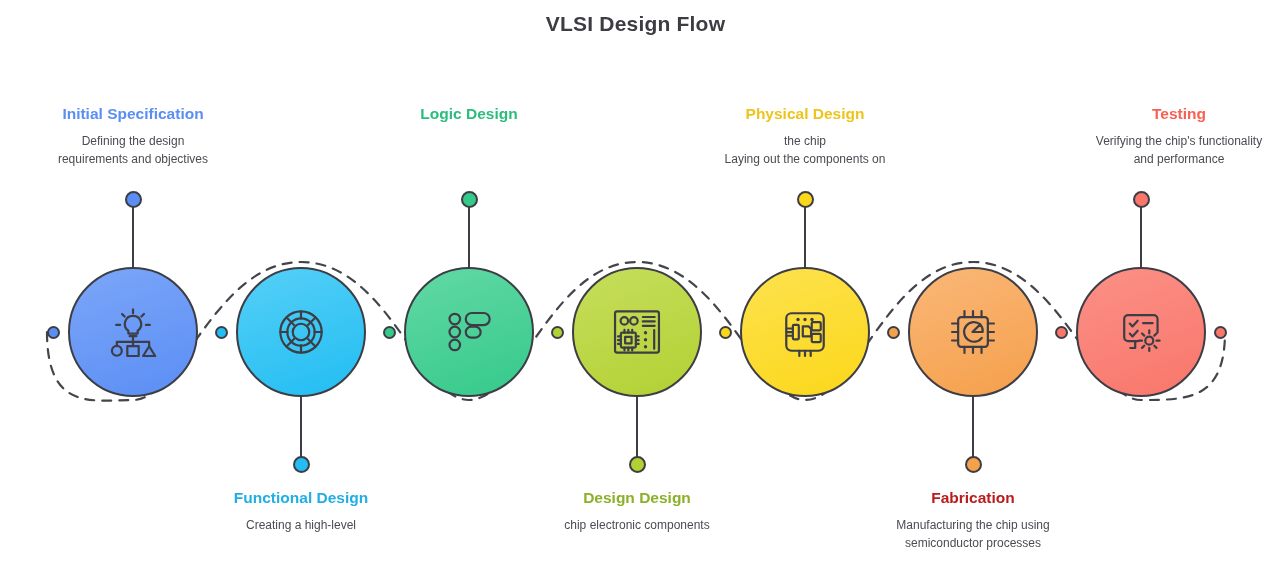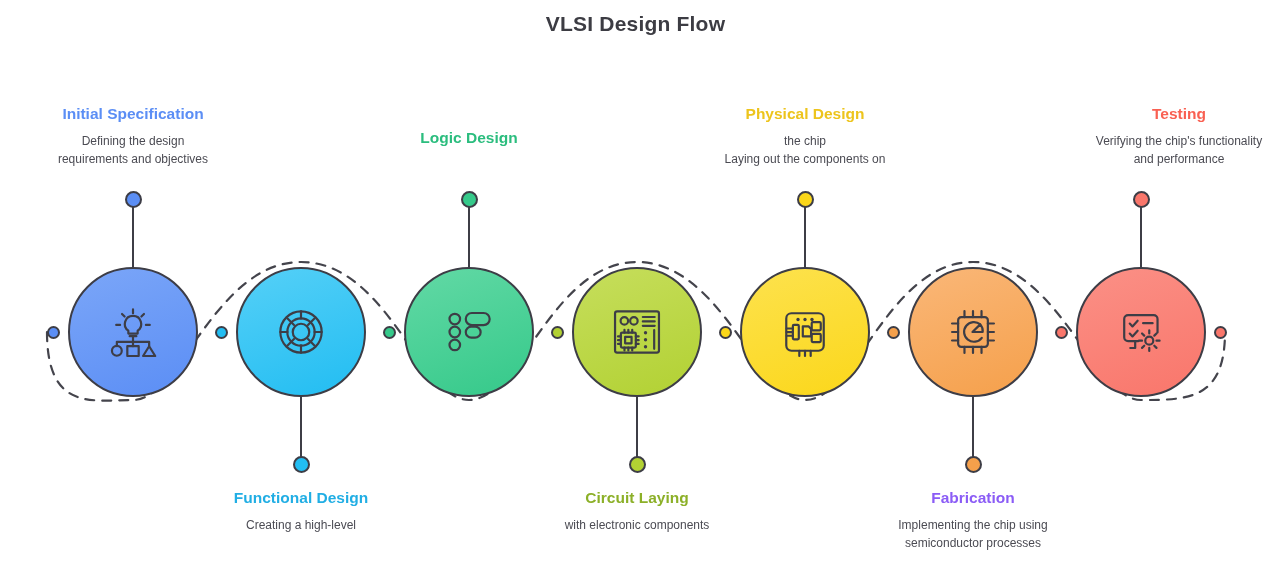--- a/index.html
+++ b/index.html
@@ -183,40 +183,40 @@
        <div>Defining the design</div>
        <div>requirements and objectives</div>
      </div>
       </div>
       <div class="block" style="left: 183px; top: 488px;">
         <div class="hd" style="color:#21aee4">Functional Design</div>
      <div class="bd">
        <div>Creating a high-level</div>
      </div>
       </div>
-      <div class="block" style="left: 351px; top: 104px; margin-top: 24px;">
+      <div class="block" style="left: 351px; top: 104px;">
         <div class="hd" style="color:#2bbd7e">Logic Design</div>
       </div>
       <div class="block" style="left: 519px; top: 488px;">
-        <div class="hd" style="color:#8cb028">Circuit Laying</div>
-     <div class="bd">
-       <div>with electronic components</div>
+        <div class="hd" style="color:#8cb028">Design Design</div>
+     <div class="bd">
+       <div>chip electronic components</div>
      </div>
       </div>
       <div class="block" style="left: 687px; top: 104px;">
         <div class="hd" style="color:#edc41c">Physical Design</div>
      <div class="bd">
        <div>the chip</div>
        <div>Laying out the components on</div>
      </div>
       </div>
       <div class="block" style="left: 855px; top: 488px;">
-        <div class="hd" style="color:#8b5cf6">Fabrication</div>
-     <div class="bd">
-       <div>Implementing the chip using</div>
+        <div class="hd" style="color:#b91c1c">Fabrication</div>
+     <div class="bd">
+       <div>Manufacturing the chip using</div>
        <div>semiconductor processes</div>
      </div>
       </div>
       <div class="block" style="left: 1061px; top: 104px; text-align: center;">
         <div class="hd" style="color:#f96052">Testing</div>
      <div class="bd">
        <div>Verifying the chip's functionality</div>
        <div>and performance</div>
      </div>
       </div>

